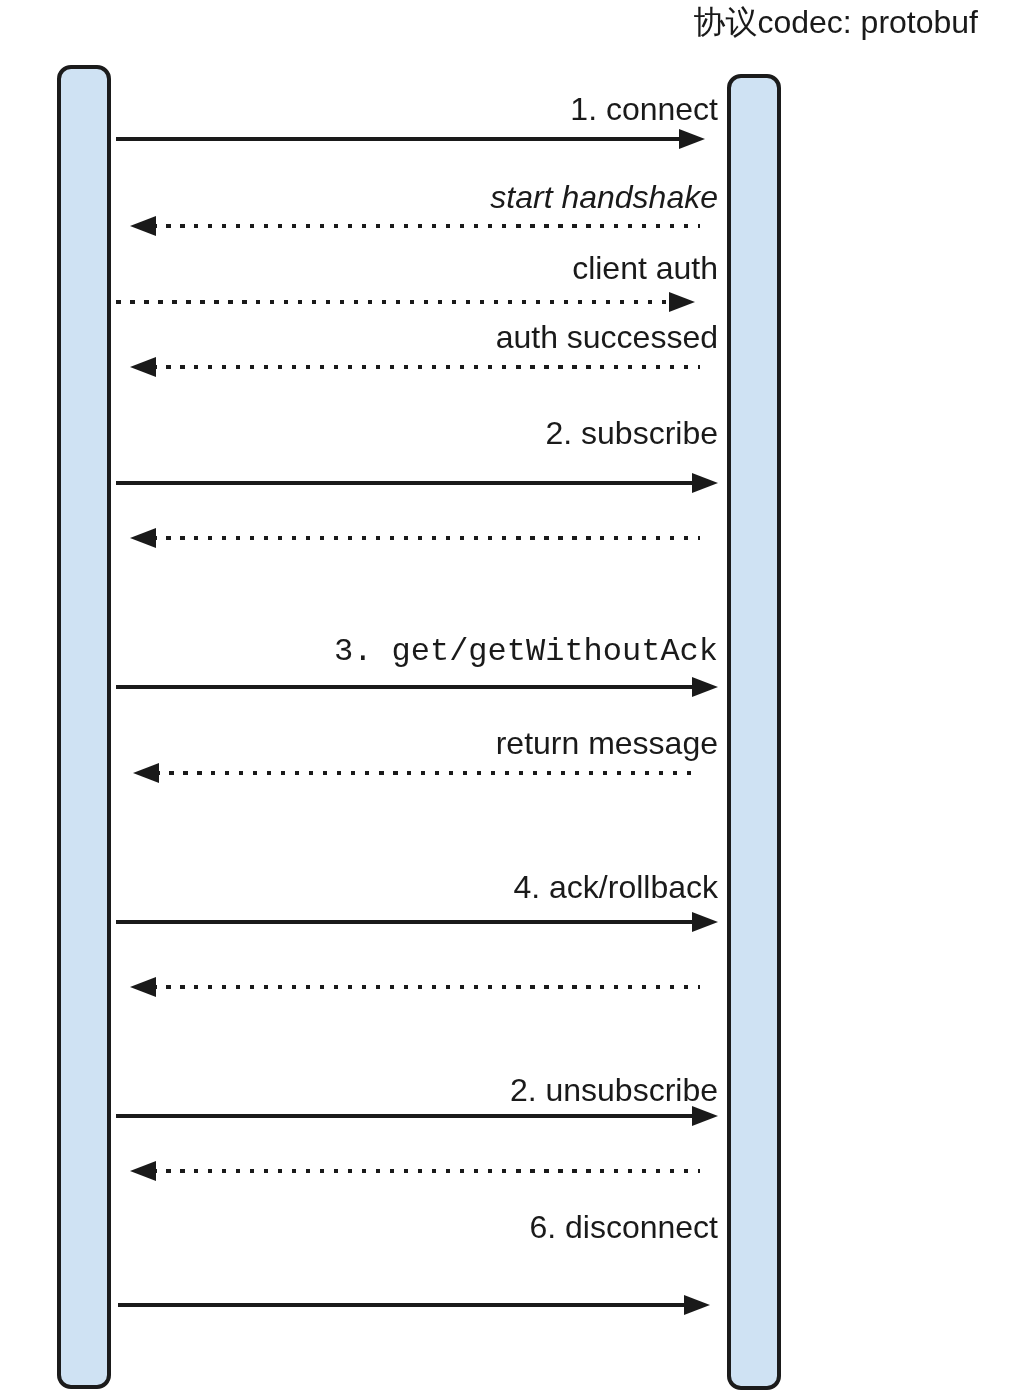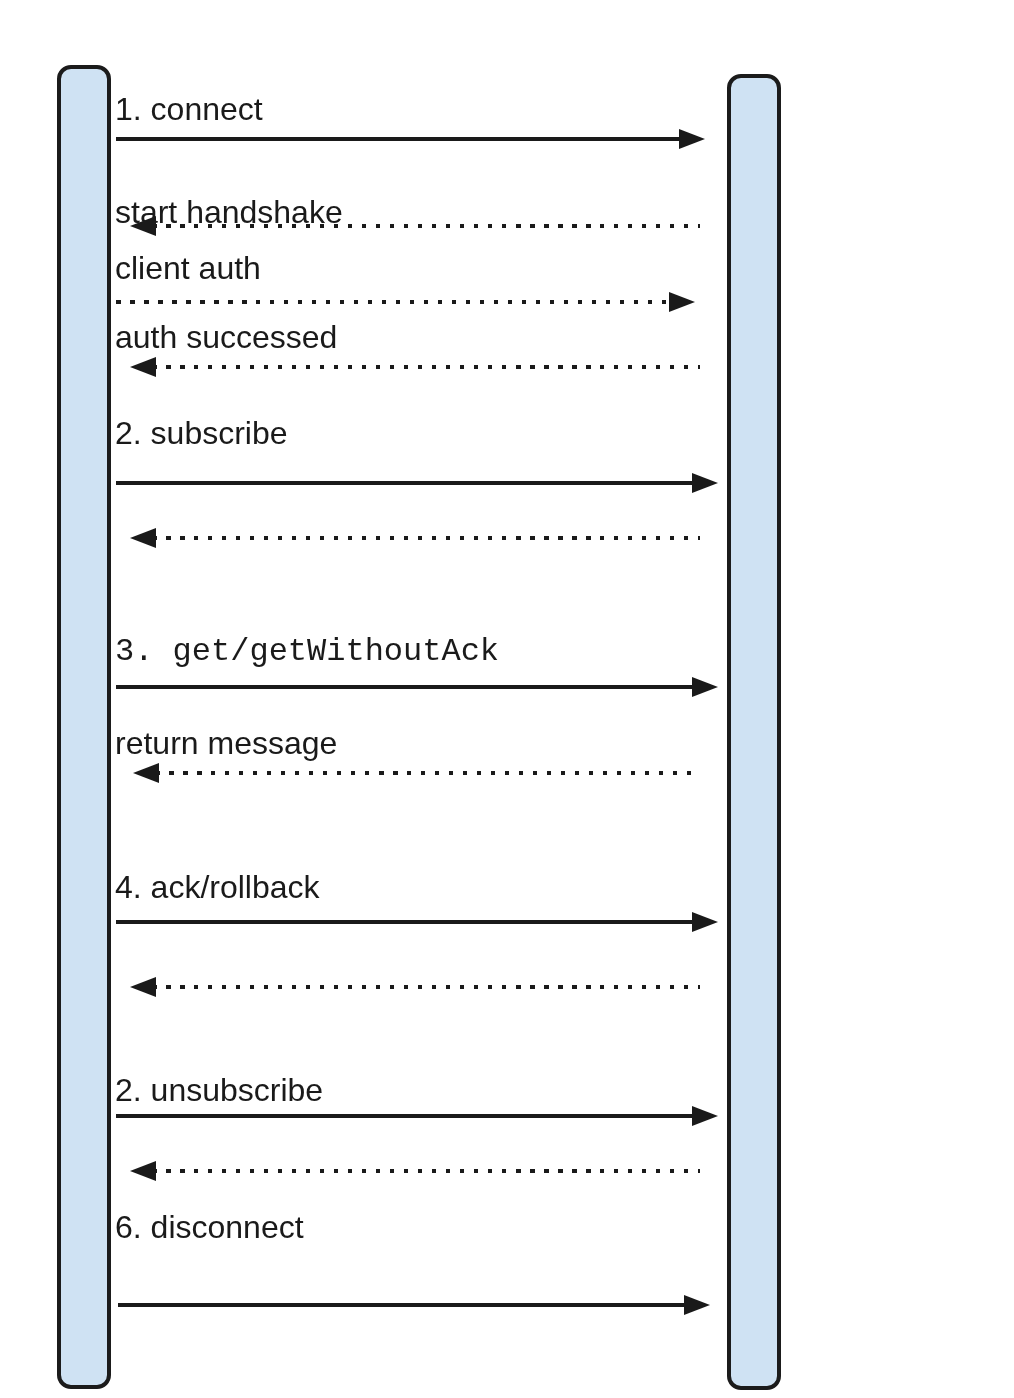--- a/index.html
+++ b/index.html
@@ -29,21 +29,21 @@
     border: 4px solid var(--lifeline-border, #1b1b1b);
     border-radius: 14px;
   }
   .lifeline.left  { left: 57px;  top: 65px; height: 1324px; }
   .lifeline.right { left: 727px; top: 74px; height: 1316px; }
 
   .msg-label {
     position: absolute;
     left: 115px; width: 603px;
     height: 40px; line-height: 40px;
-    text-align: left;
+    text-align: right;
     font-size: 32px;
     color: var(--text-color, #1a1a1a);
     white-space: nowrap;
   }
   .msg-line { position: absolute; height: 4px; }
   .msg-line.solid { background: var(--line-color, #1a1a1a); }
   .msg-line.dotted {
     background-image: repeating-linear-gradient(
       90deg,
       var(--line-color, #1a1a1a) 0 4.5px,
@@ -56,33 +56,34 @@
     border-top: 10px solid transparent;
     border-bottom: 10px solid transparent;
   }
   .msg-head.right { border-left: 26px solid var(--line-color, #1a1a1a); }
   .msg-head.left  { border-right: 26px solid var(--line-color, #1a1a1a); }
 </style>
 </head>
 <body style="background: rgb(255, 255, 255);">
 
 <div class="diagram">
+  <div class="title">协议codec: protobuf</div>
 
   <div class="lifeline left"></div>
 
   <div class="lifeline right"></div>
 
   <div id="messages">
       <div>
         <div class="msg-label" style="top: 89px;">1. connect</div>
         <div class="msg-line solid" style="top: 137px; left: 116px; width: 567px;"></div>
         <div class="msg-head right" style="top: 129px; left: 679px;"></div>
       </div>
       <div>
-        <div class="msg-label" style="top: 192px;">start handshake</div>
+        <div class="msg-label" style="top: 177px; font-style: italic;">start handshake</div>
         <div class="msg-line dotted" style="top: 224px; left: 152px; width: 548px;"></div>
         <div class="msg-head left" style="top: 216px; left: 130px;"></div>
       </div>
       <div>
         <div class="msg-label" style="top: 248px;">client auth</div>
         <div class="msg-line dotted" style="top: 300px; left: 116px; width: 557px;"></div>
         <div class="msg-head right" style="top: 292px; left: 669px;"></div>
       </div>
       <div>
         <div class="msg-label" style="top: 317px;">auth successed</div>

